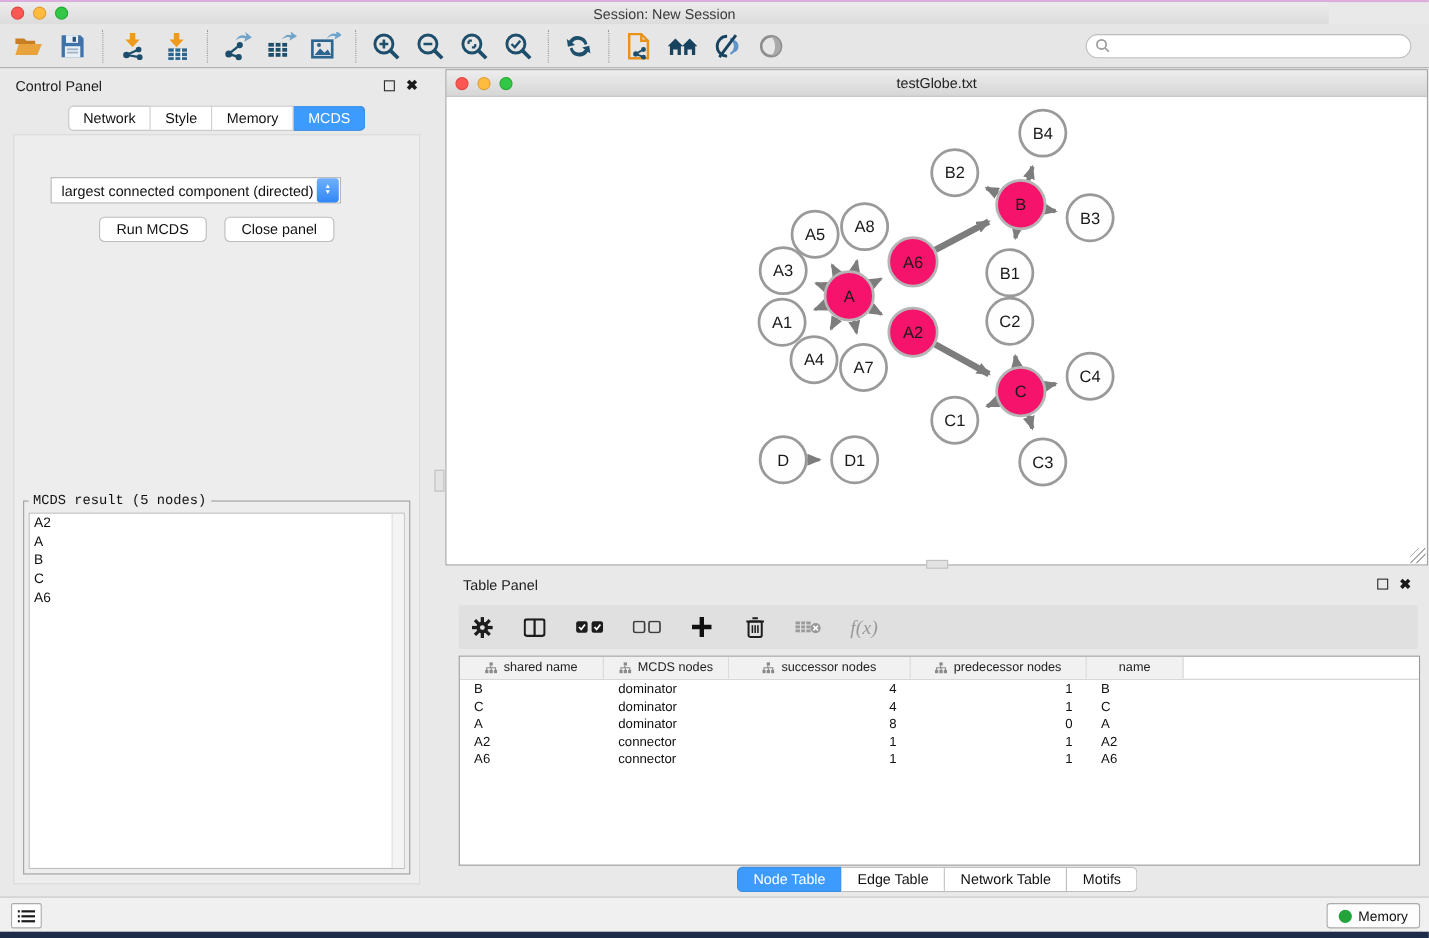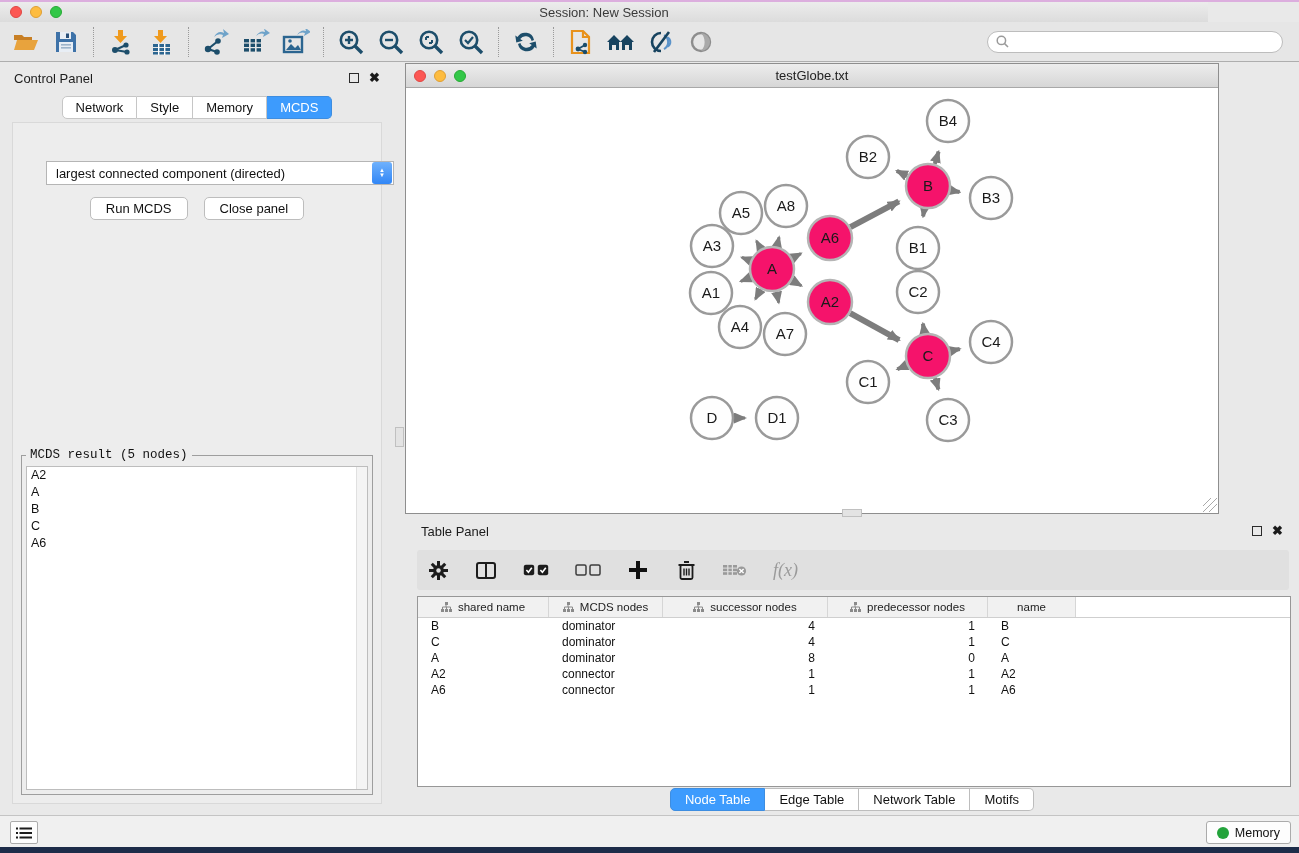--- a/index.html
+++ b/index.html
@@ -36,21 +36,21 @@
   .cp-tabs { position:absolute; left:0; top:30px; width:100%; display:flex; justify-content:center; }
   .cp-tab { font-size:13px; padding:3px 13px; background:#fff; border:1px solid #c6c6c6; border-left:none;
     color:#111; }
   .cp-tab:first-child { border-left:1px solid #c6c6c6; border-radius:5px 0 0 5px; }
   .cp-tab:last-child { border-radius:0 5px 5px 0; }
   .cp-tab.active { background:#3d9bfd; border-color:#3d8de0; color:#fff; }
 
   .cp-inner { position:absolute; left:8px; top:56px; width:370px; height:682px;
     background:#ededed; border:1px solid #d9d9d9; }
   .opt-label { position:absolute; top:16px; width:100%; text-align:center; font-size:13px; color:#111; }
-  .dropdown { position:absolute; top:38px; left:33px; width:348px; height:24px; background:#fff;
+  .dropdown { position:absolute; top:38px; left:33px; width:264px; height:24px; background:#fff;
     border:1px solid #b5b5b5; border-radius:0; display:flex; align-items:center; }
   .dropdown .dd-value { flex:1; font-size:13px; padding-left:9px; color:#111; white-space:nowrap; }
   .dd-stepper { width:20px; height:22px; border-radius:3px; margin-right:1px;
     background:linear-gradient(#6fb1fc,#3186f6); display:flex; flex-direction:column;
     align-items:center; justify-content:center; color:#fff; }
   .dd-stepper span { font-size:6px; line-height:5px; }
   .btn-row { position:absolute; top:74px; width:100%; display:flex; justify-content:center; gap:16px; }
   .mac-btn { font-size:13px; color:#111; background:#fff; border:1px solid #bdbdbd; border-radius:5px;
     padding:3px 15px; }
 
@@ -58,21 +58,21 @@
     border:1px solid #9e9e9e; background:#ededed; }
   .result-legend { position:absolute; top:-8px; left:4px; background:#ededed; padding:0 4px;
     font-size:12.5px; color:#111;font-family:Liberation Mono, monospace; }
   .result-list { position:absolute; left:4px; top:10px; right:4px; bottom:4px; background:#fff;
     border:1px solid #bdbdbd; overflow:hidden; }
   .result-item { font-size:12.5px; color:#111; padding:1px 4px; line-height:15px; }
   .result-scroll { position:absolute; right:0; top:0; bottom:0; width:11px; background:#f4f4f4;
     border-left:1px solid #e0e0e0; }
 
   
-  .net-window { position:absolute; left:405px; top:63px; width:814px; height:451px;
+  .net-window { position:absolute; left:405px; top:63px; width:893px; height:451px;
     background:#fff; border:1px solid #8e8e8e; }
   .net-titlebar { height:24px; background:linear-gradient(#ededed,#d6d6d6); border-bottom:1px solid #a8a8a8;
     display:flex; align-items:center; position:relative; }
   .net-titlebar .traffic { margin-left:8px; }
   .net-titlebar .title { position:absolute; left:0; right:0; text-align:center; font-size:13px; color:#222; }
   .net-canvas { position:absolute; left:0; top:24px; right:0; bottom:0; background:#fff; overflow:hidden; }
   .resize-grip { position:absolute; right:1px; bottom:1px; width:14px; height:14px;
     background:
       linear-gradient(135deg, transparent 48%, #aaa 48%, #aaa 52%, transparent 52%) 0 0/14px 14px,
       linear-gradient(135deg, transparent 68%, #aaa 68%, #aaa 72%, transparent 72%) 0 0/14px 14px,

